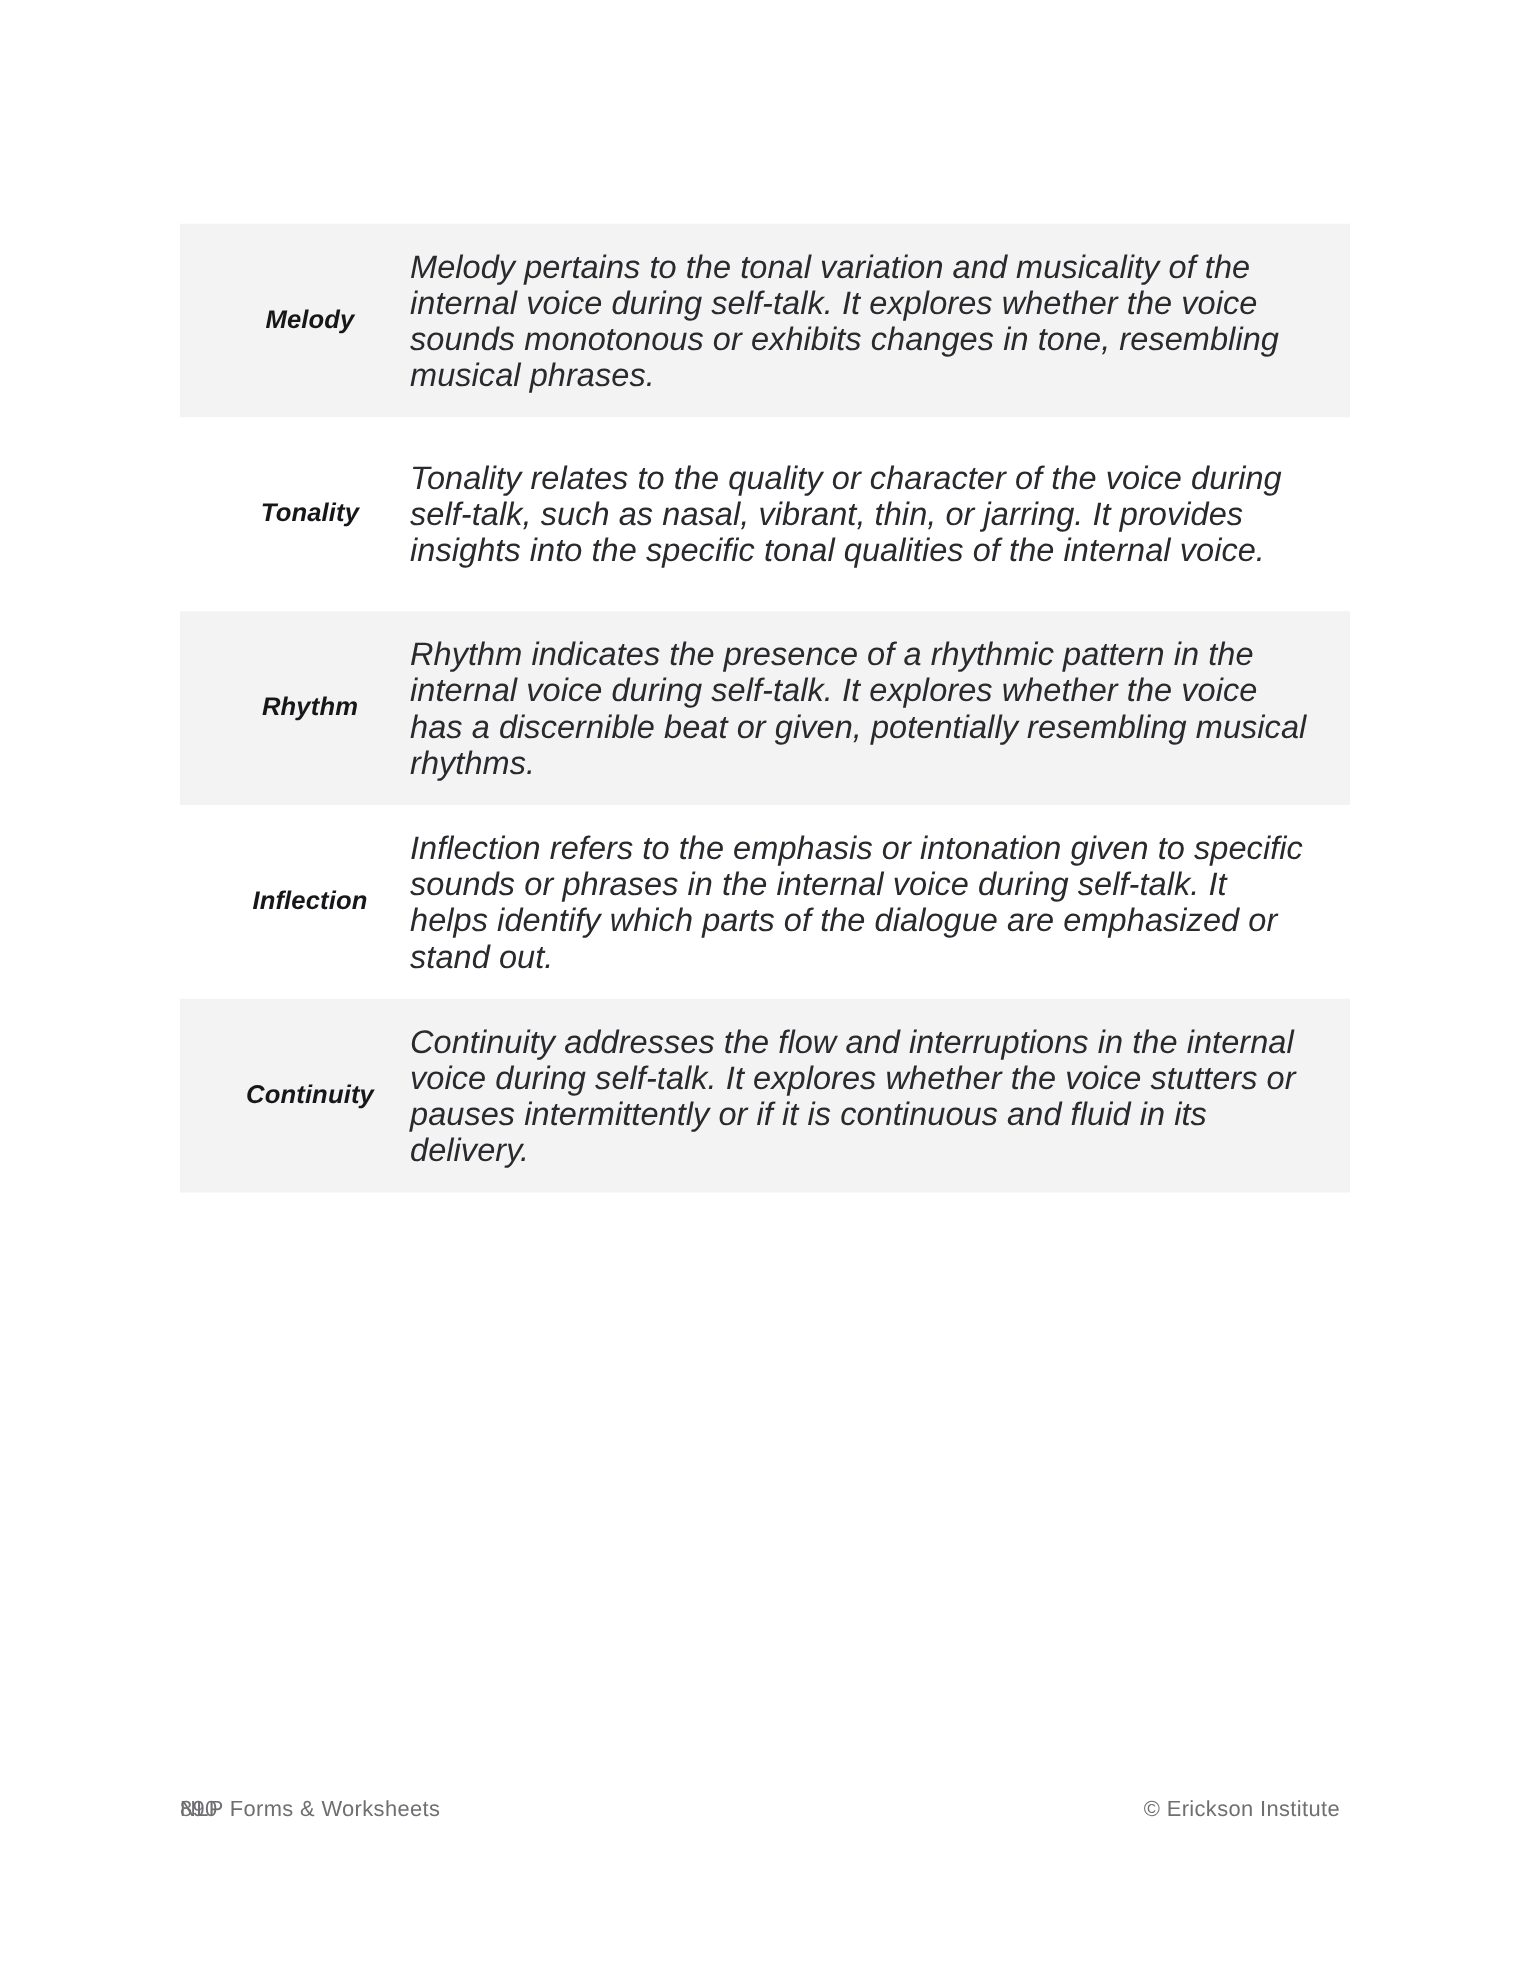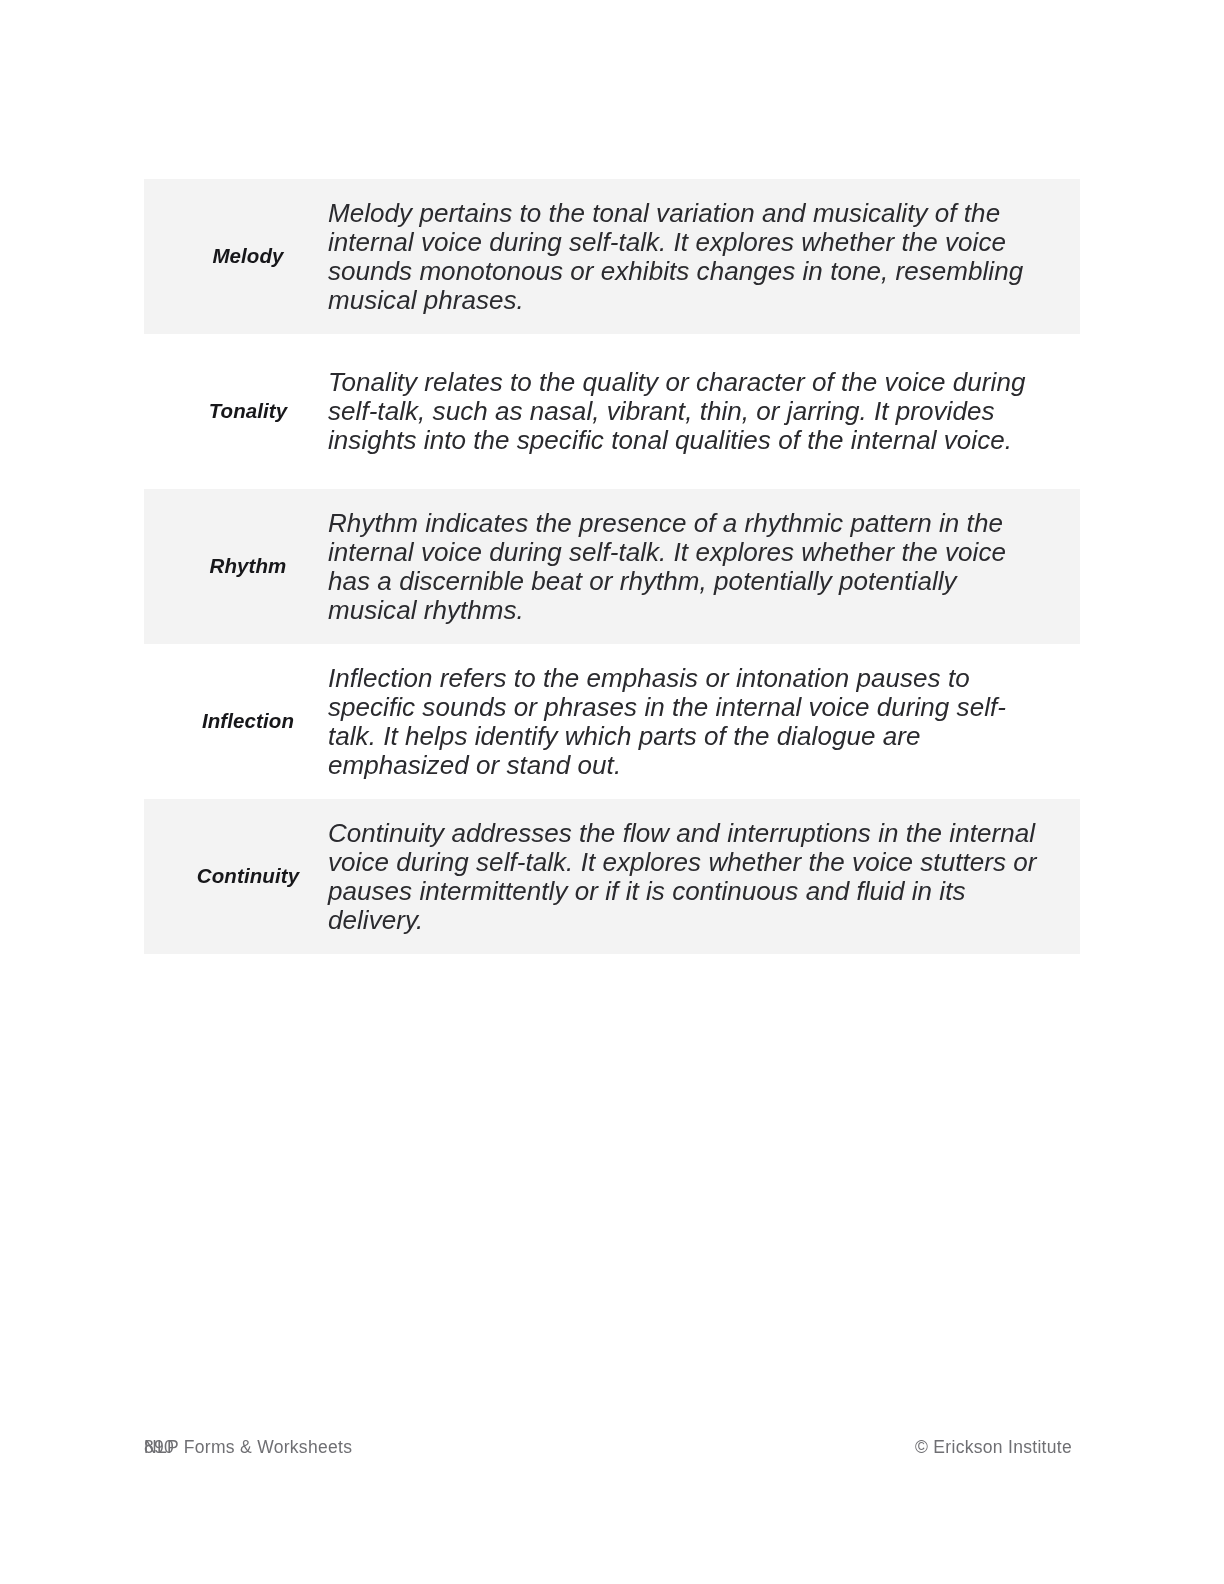--- a/index.html
+++ b/index.html
@@ -104,26 +104,26 @@
       <div class="def-desc">Melody pertains to the tonal variation and musicality of the internal voice during self-talk. It explores whether the voice sounds monotonous or exhibits changes in tone, resembling musical phrases.</div>
     </div>
 
     <div class="def-row">
       <div class="def-label">Tonality</div>
       <div class="def-desc">Tonality relates to the quality or character of the voice during self-talk, such as nasal, vibrant, thin, or jarring. It provides insights into the specific tonal qualities of the internal voice.</div>
     </div>
 
     <div class="def-row shaded">
       <div class="def-label">Rhythm</div>
-      <div class="def-desc">Rhythm indicates the presence of a rhythmic pattern in the internal voice during self-talk. It explores whether the voice has a discernible beat or rhythm, potentially potentially musical rhythms.</div>
+      <div class="def-desc">Rhythm indicates the presence of a rhythmic pattern in the internal voice during self-talk. It explores whether the voice has a discernible beat or given, potentially resembling musical rhythms.</div>
     </div>
 
     <div class="def-row">
       <div class="def-label">Inflection</div>
-      <div class="def-desc">Inflection refers to the emphasis or intonation pauses to specific sounds or phrases in the internal voice during self-talk. It helps identify which parts of the dialogue are emphasized or stand out.</div>
+      <div class="def-desc">Inflection refers to the emphasis or intonation given to specific sounds or phrases in the internal voice during self-talk. It helps identify which parts of the dialogue are emphasized or stand out.</div>
     </div>
 
     <div class="def-row shaded">
       <div class="def-label">Continuity</div>
       <div class="def-desc">Continuity addresses the flow and interruptions in the internal voice during self-talk. It explores whether the voice stutters or pauses intermittently or if it is continuous and fluid in its delivery.</div>
     </div>
 
   </div>
 
   <div class="footer">

